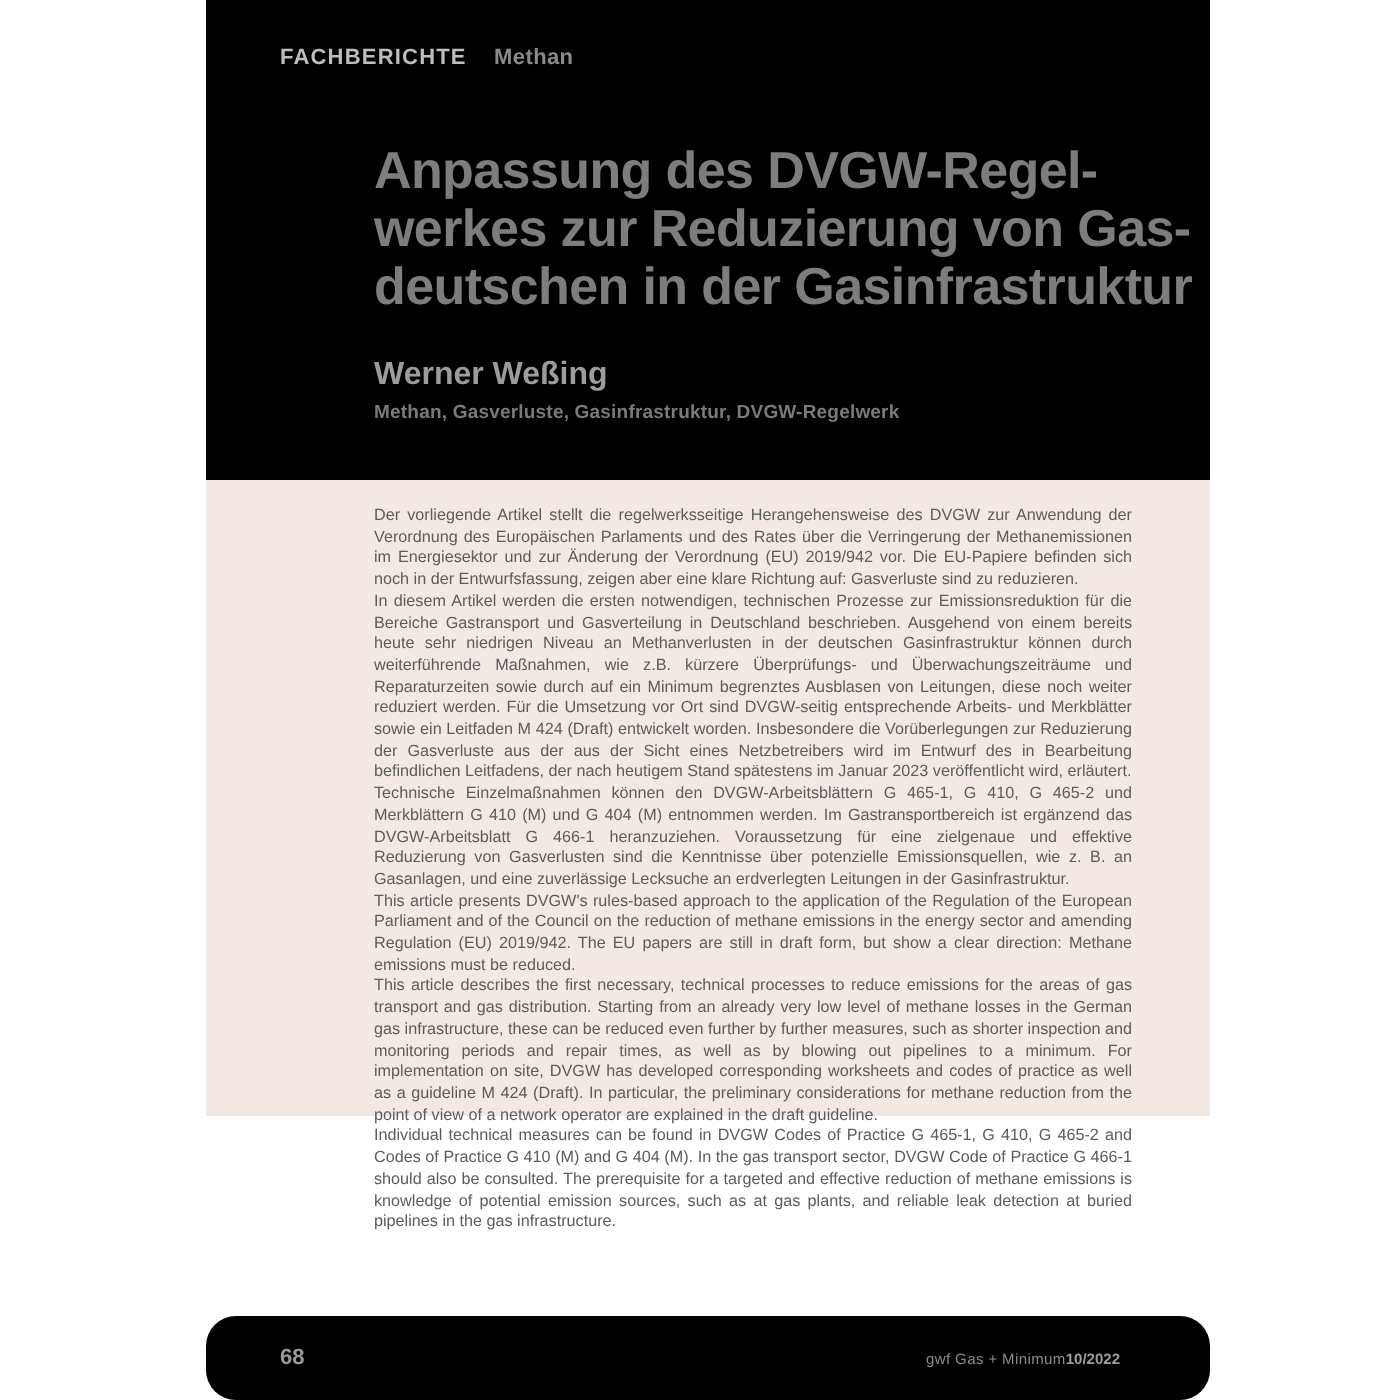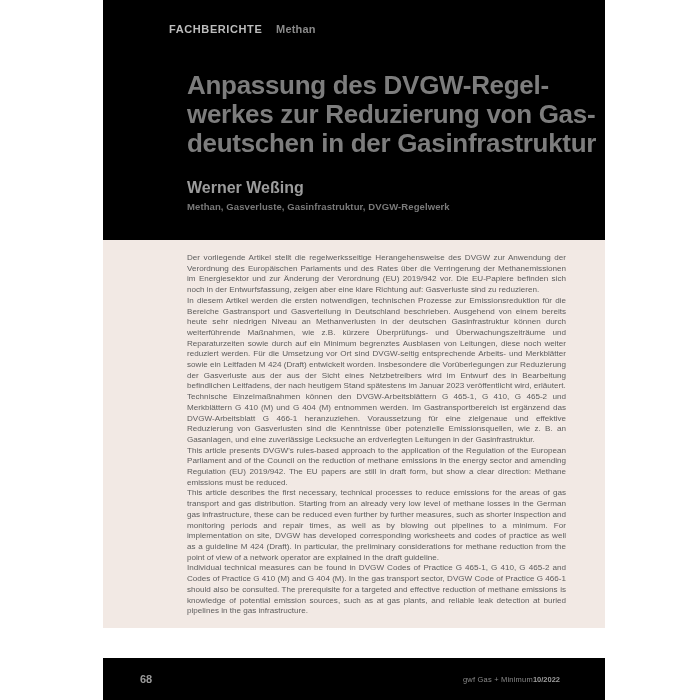--- a/index.html
+++ b/index.html
@@ -8,49 +8,49 @@
     background:#ffffff;
     font-family:"Liberation Sans", sans-serif;
     -webkit-font-smoothing: antialiased;
   }
   .canvas { position:relative; width:700px; height:700px; background:#ffffff; overflow:hidden; }
   .page   { position:absolute; left:103px; top:0; width:502px; height:700px; }
 
   
   .block-header { position:absolute; top:0; left:0; width:502px; height:240px; background:#000000; }
   .kicker { position:absolute; left:37px; top:23px; font-size:11px; font-weight:bold; letter-spacing:0.6px; }
-  .kicker-section { color:#bdbdbd;margin-left:29px; }
+  .kicker-section { color:#bdbdbd; }
   .kicker-topic   { color:#8a8a8a; margin-left:10px; letter-spacing:0.2px; }
   .title {
     position:absolute; left:84px; top:71px; margin:0; width:418px;
     font-size:26px; line-height:29px; font-weight:bold; color:#7d7d7d; letter-spacing:-0.3px;
   }
   .title-line { display:block; white-space:nowrap; }
   .author   { position:absolute; left:84px; top:179px; font-size:16px; font-weight:bold; color:#9c9c9c; }
   .keywords { position:absolute; left:84px; top:201px; font-size:9.5px; font-weight:bold; color:#7a7a7a; letter-spacing:0.1px; }
 
   
   .block-abstract {
-    position:absolute; top:240px; left:0; width:502px; height:388px;
+    position:absolute; top:240px; left:0; width:502px; height:318px;
     background:#f2e9e4; box-sizing:border-box; padding:13px 39px 0 84px;
   }
   .abstract p {
     margin:0; font-size:8.1px; line-height:10.7px;
     text-align:justify; color:#5c5c5c;
   }
   .heading-en {
     margin:21px 0 9px 0; font-size:15.5px; line-height:21px;
     font-weight:normal; color:#4e4e4e; letter-spacing:-0.1px;
   }
 
   
   .block-footer {
     position:absolute; top:658px; left:0; width:502px; height:42px; background:#000000;
     display:flex; align-items:center; justify-content:space-between;
-    box-sizing:border-box; padding:0 45px 0 37px;
+    box-sizing:border-box; padding:0 45px 0 37px;border-radius:15px;
   }
   .page-num { font-size:11px; font-weight:bold; color:#9a9a9a; }
   .footer-right { display:flex; align-items:baseline; }
   .journal { font-size:7.5px; color:#8a8a8a; letter-spacing:0.2px; }
   .issue   { font-size:7.5px; font-weight:bold; color:#9d9d9d; }
 </style>
 </head>
 <body>
 
 <div class="canvas">

